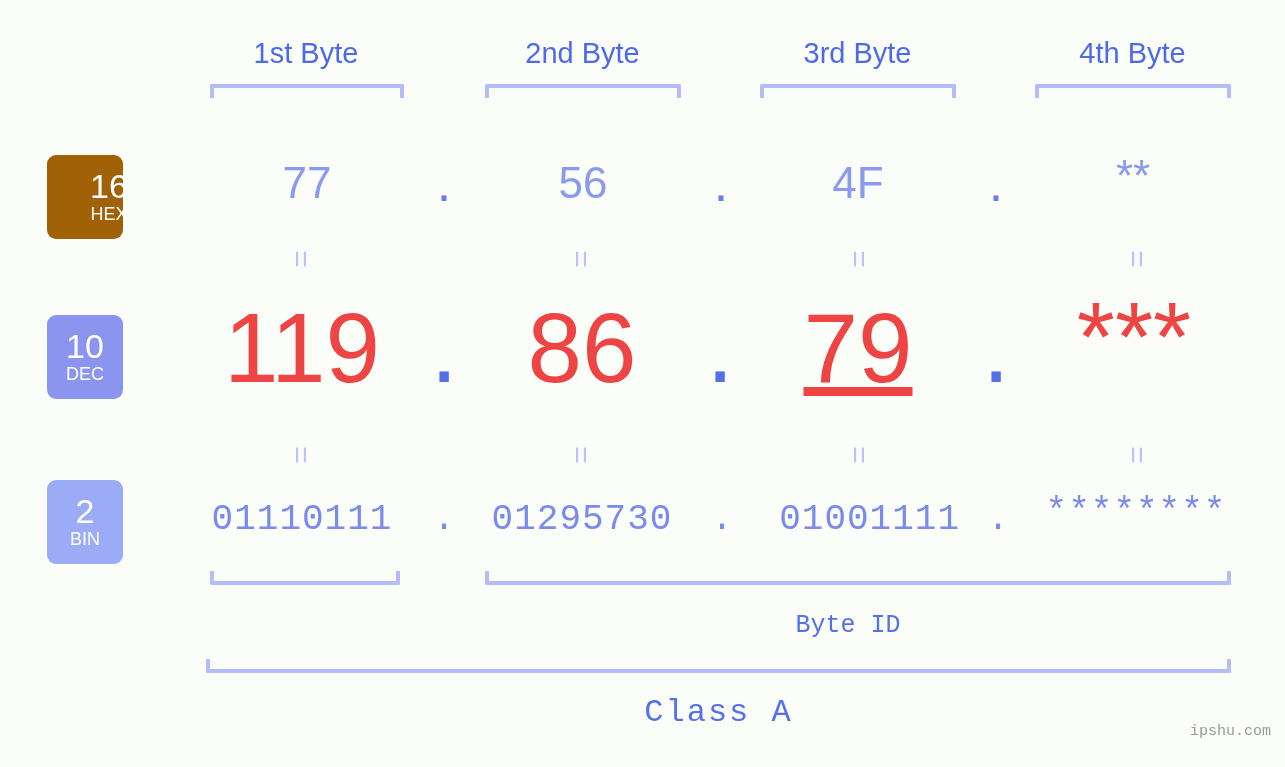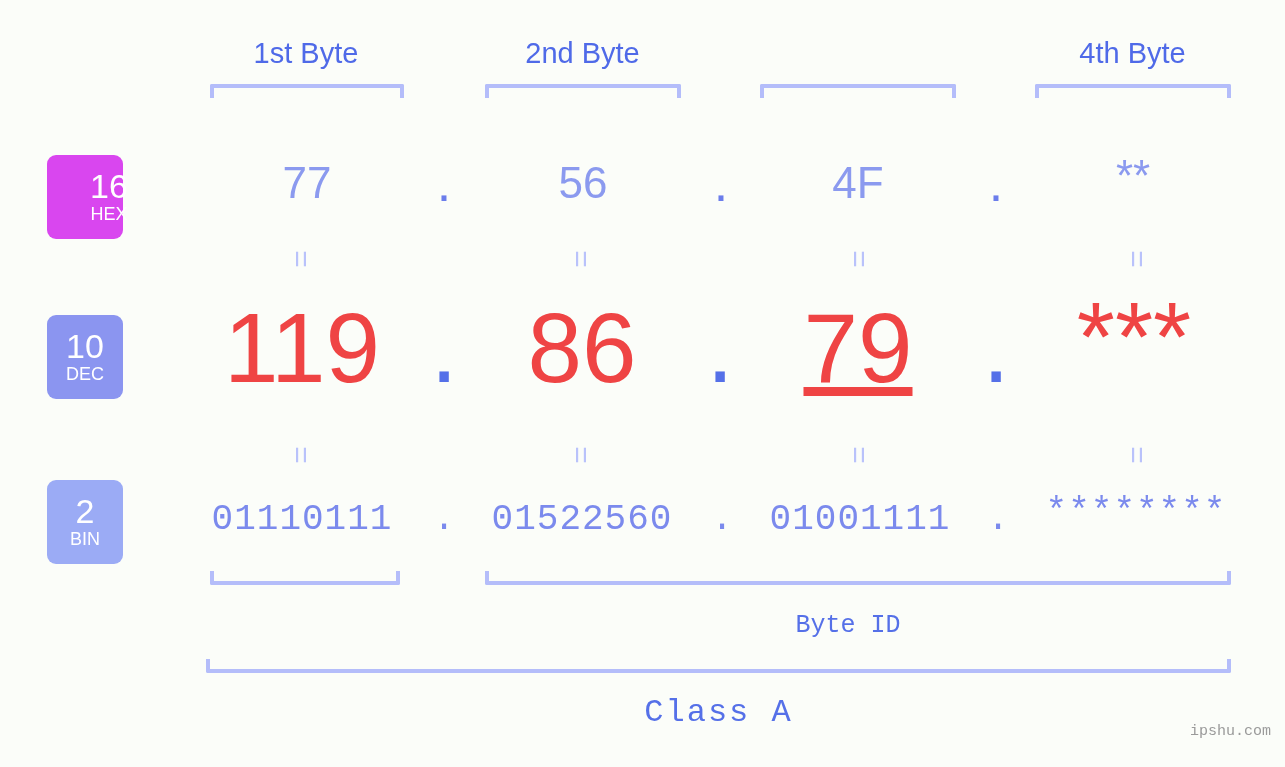--- a/index.html
+++ b/index.html
@@ -183,28 +183,29 @@
     white-space: nowrap;
   }
 </style>
 </head>
 <body>
 
 <div class="stage">
 
   <div class="byte-header" style="left:210px; width:192px;">1st Byte</div>
   <div class="byte-header" style="left:485px; width:195px;">2nd Byte</div>
+  <div class="byte-header" style="left:760px; width:195px;">3rd Byte</div>
   <div class="byte-header" style="left:1035px; width:195px;">4th Byte</div>
 
   <div class="bracket-down" style="left:210px; top:84px; width:194px;"></div>
   <div class="bracket-down" style="left:485px; top:84px; width:196px;"></div>
   <div class="bracket-down" style="left:760px; top:84px; width:196px;"></div>
   <div class="bracket-down" style="left:1035px; top:84px; width:196px;"></div>
 
-  <div class="base-badge" style="top:155px; height:84px; background:#d946ef;padding-left:48px;">
+  <div class="base-badge" style="top:155px; height:84px; background:#a16207;padding-left:48px;">
     <span class="num">16</span>
     <span class="nm">HEX</span>
   </div>
 
   <div class="base-badge" style="top:315px; height:84px; background:#8b95f0;">
     <span class="num">10</span>
     <span class="nm">DEC</span>
   </div>
 
   <div class="base-badge" style="top:480px; height:84px; background:#9babf5;">
@@ -245,24 +246,24 @@
 
   <div class="eq-mark" style="left:290px; top:440px;">=</div>
   <div class="eq-mark" style="left:570px; top:440px;">=</div>
   <div class="eq-mark" style="left:848px; top:440px;">=</div>
   <div class="eq-mark" style="left:1126px; top:440px;">=</div>
 
   <div class="row-bin">
     <div class="val-cell" style="left:200px; top:500px; width:204px;">01110111</div>
     <div class="sep-dot sep-bin" style="left:404px; top:500px; width:80px;">.</div>
 
-    <div class="val-cell" style="left:482px; top:500px; width:200px;">01522560</div>
+    <div class="val-cell" style="left:482px; top:500px; width:200px;">01295730</div>
     <div class="sep-dot sep-bin" style="left:682px; top:500px; width:80px;">.</div>
 
-    <div class="val-cell" style="left:760px; top:500px; width:200px;">01001111</div>
+    <div class="val-cell" style="left:760px; top:500px; width:200px;text-align:right;">01001111</div>
     <div class="sep-dot sep-bin" style="left:958px; top:500px; width:80px;">.</div>
 
     <div class="val-cell" style="left:1036px; top:493px; width:200px;">********</div>
   </div>
 
   <div class="bracket-up" style="left:210px; top:571px; width:190px;"></div>
   <div class="bracket-up" style="left:485px; top:571px; width:746px;"></div>
 
   <div class="section-label" style="left:748px; top:611px; width:200px;">Byte ID</div>
 

